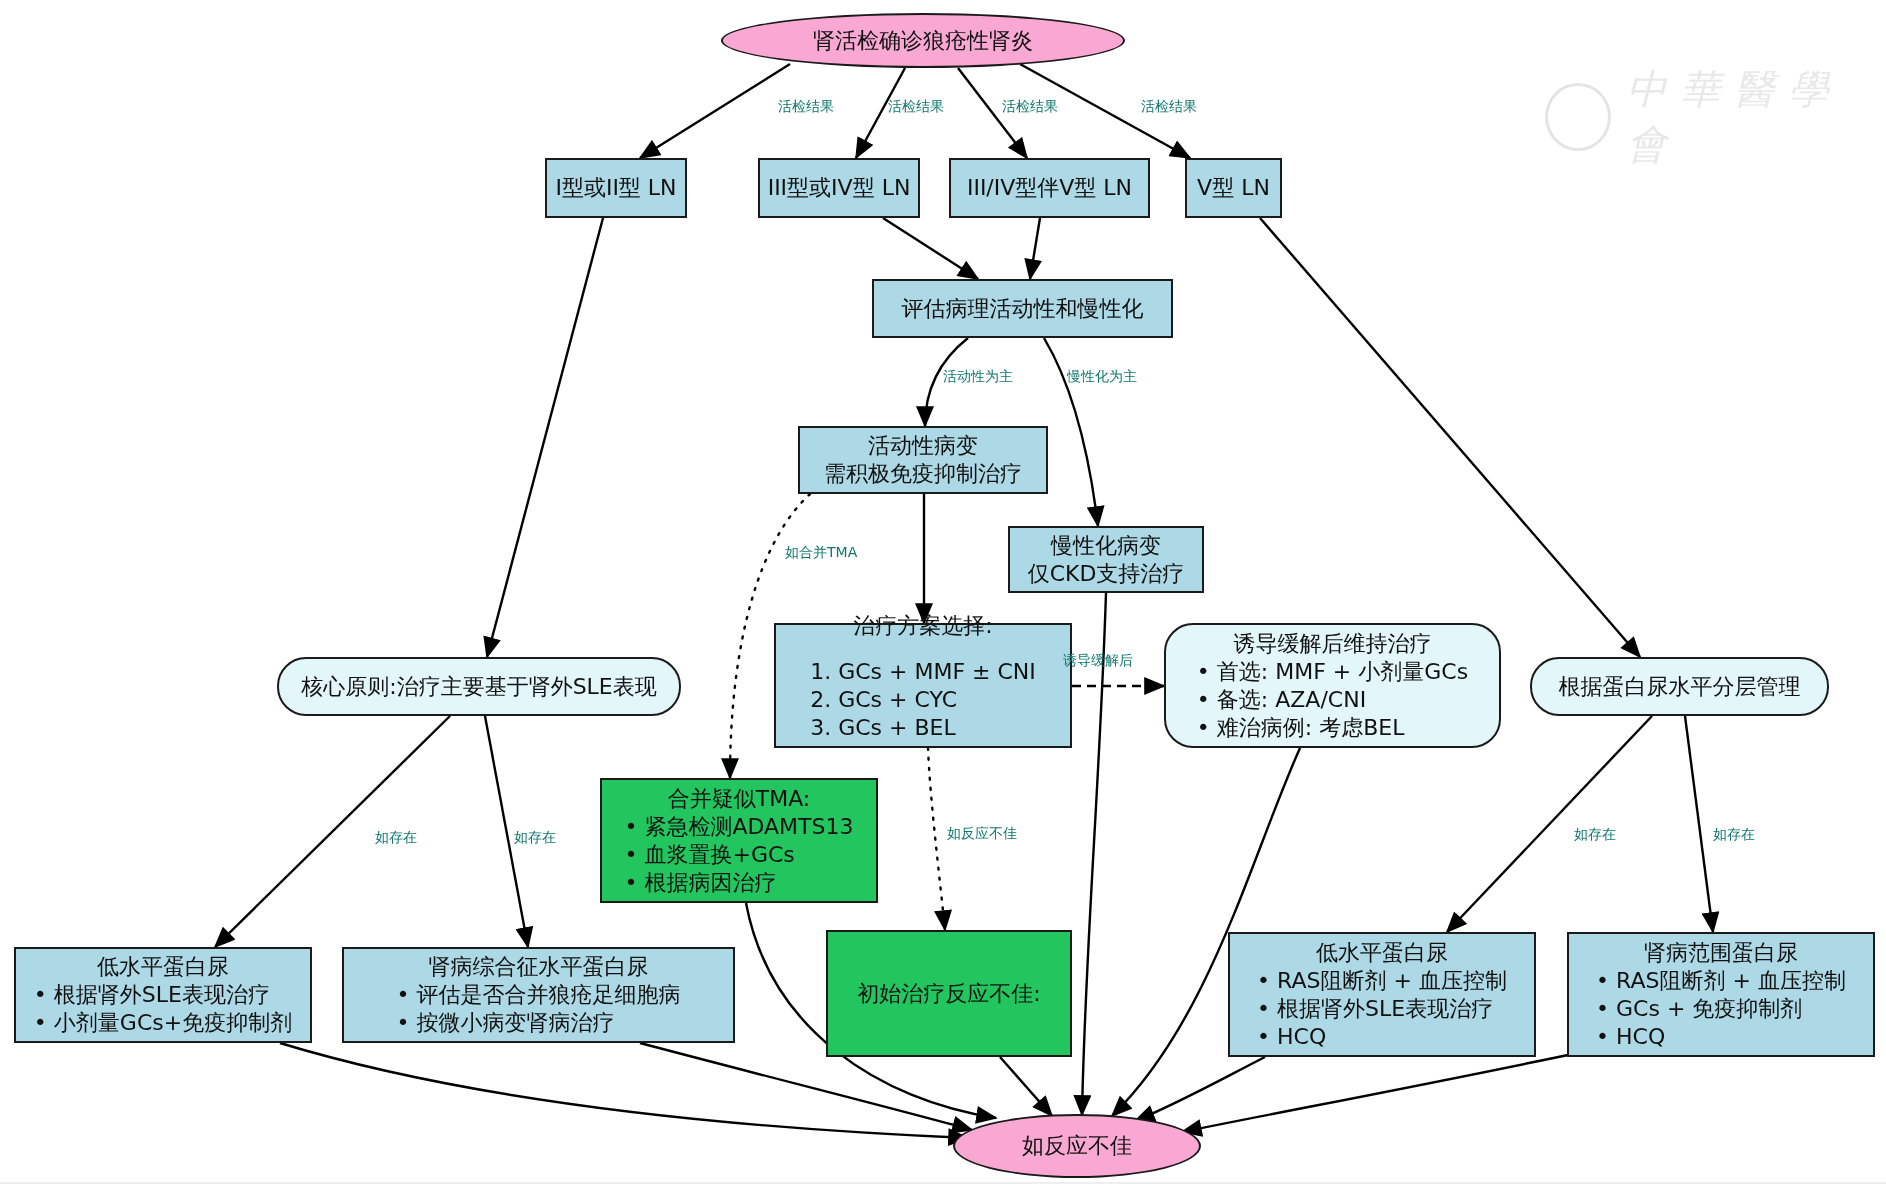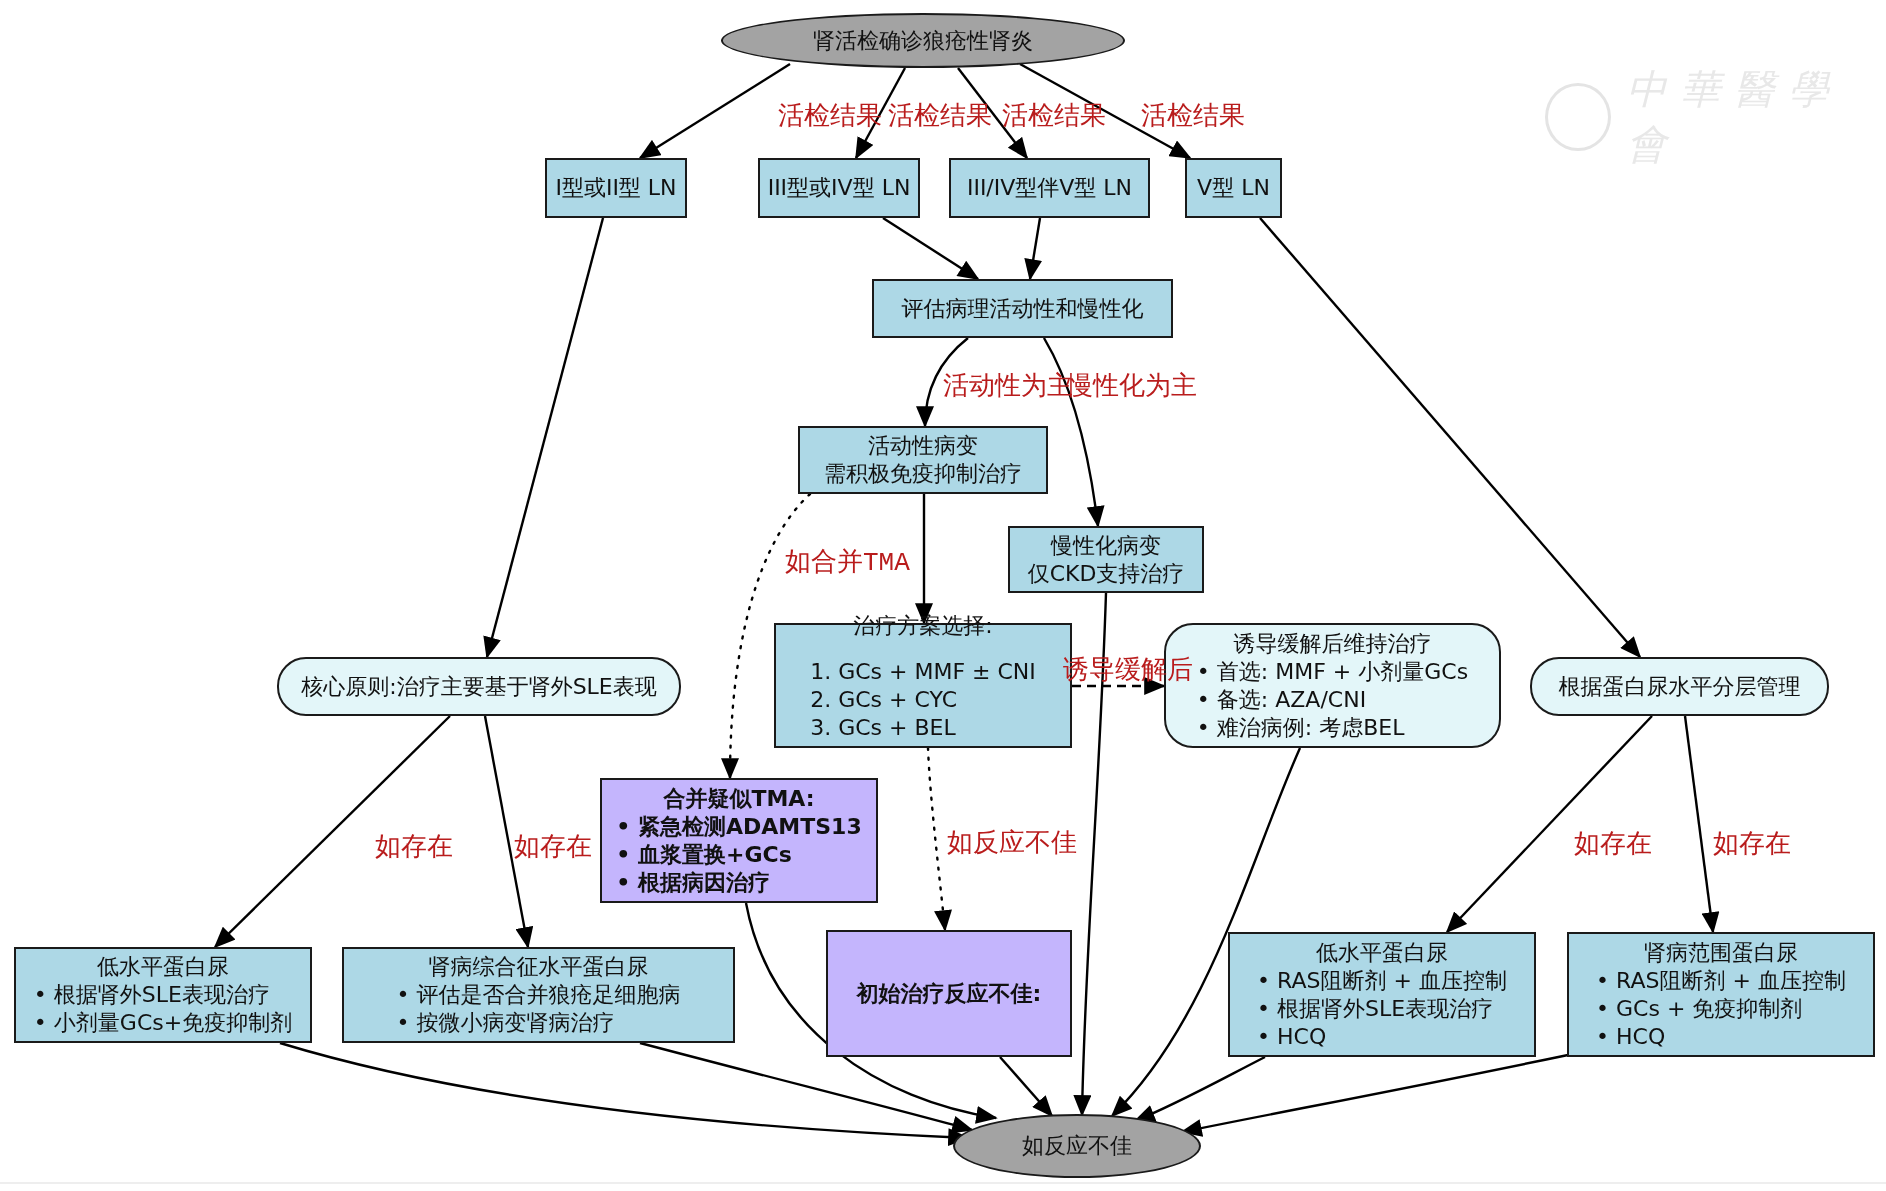--- a/index.html
+++ b/index.html
@@ -4,29 +4,29 @@
 <style>
   html, body { margin:0; padding:0; background:#ffffff; }
   body { width:1886px; height:1191px; position:relative; overflow:hidden;
          font-family:"DejaVu Sans", sans-serif; color:#111; }
   svg.edges { position:absolute; left:0; top:0; width:1886px; height:1191px; }
   .node { position:absolute; box-sizing:border-box; border:2.5px solid #1a1a1a;
           display:flex; flex-direction:column; justify-content:center; align-items:center;
           font-size:22px; line-height:28px; text-align:center; }
   .blue { background:#add8e6; }
   .light { background:#e0f7fa; background:#e3f6f9;border-radius:29px; }
-  .pink { background:#c4b5fd;font-weight:bold; }
-  .ellipse { border-radius:50%; background:#a3a3a3; }
+  .pink { background:#22c55e; }
+  .ellipse { border-radius:50%; background:#f9a8d4; }
   .node .title { white-space:nowrap; }
   .node ul { list-style:none; margin:0; padding:0; text-align:left; }
   .node li { white-space:nowrap; }
   .node li::before { content:"• "; }
   .node ol { list-style:none; margin:18px; padding:0; text-align:left; }
   .node ol li::before { content:none; }
-  .elabel { position:absolute; font-size:26px; white-space:nowrap; color:#b91c1c; background:transparent;font-family:Liberation Mono, monospace; }
+  .elabel { position:absolute; font-size:14px; white-space:nowrap; color:#0f766e; background:transparent; }
   .watermark { position:absolute; left:1545px; top:62px; display:flex; align-items:center; gap:16px; color:#e6e6e6; }
   .wm-seal { width:62px; height:62px; border:3px solid #e4e4e4; border-radius:50%; }
   .wm-text { font-family:"DejaVu Serif", serif; font-size:40px; font-style:italic; letter-spacing:14px; color:#e8e8e8; }
   .bottom-line { position:absolute; left:0; top:1182px; width:1886px; height:2px; background:#eeeeee; }
 </style>
 </head>
 <body>
 
 <div class="watermark">
   <div class="wm-seal"></div>

